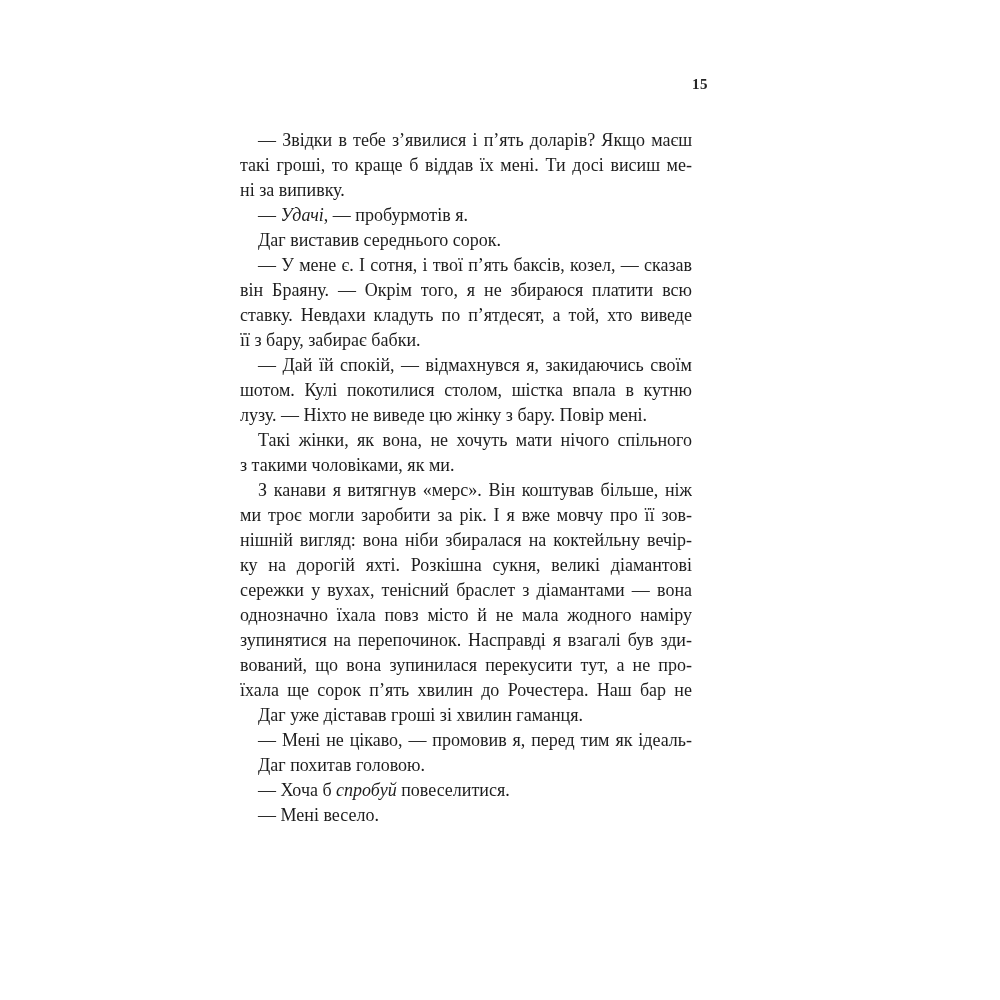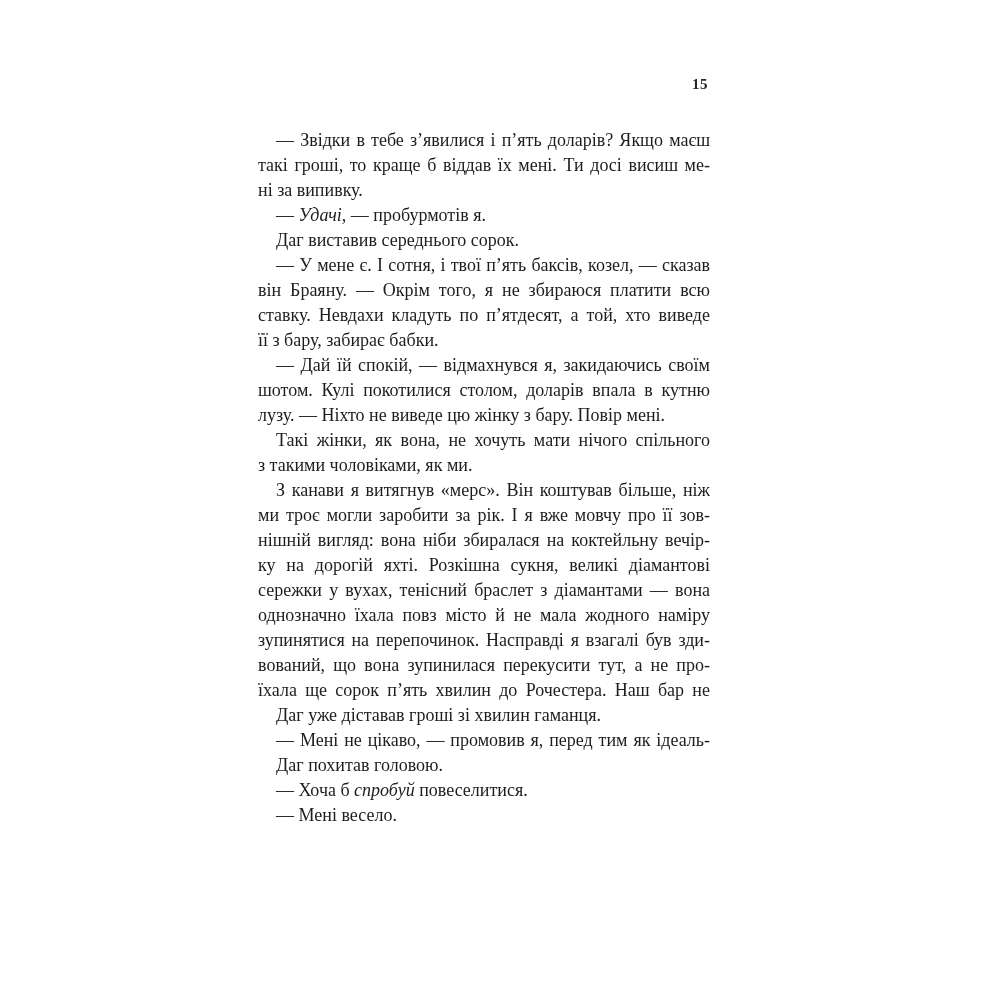--- a/index.html
+++ b/index.html
@@ -23,21 +23,21 @@
     width: 450px;
     text-align: right;
     font-size: 15px;
     font-weight: 700;
     letter-spacing: 0.5px;
     color: #252525;
   }
   .text-column {
     position: absolute;
     top: 128px;
-    left: 258px;
+    left: 240px;
     width: 452px;
     font-size: 18px;
     line-height: 25px;
   }
   .text-column p {
     margin: 0;
     padding: 0;
   }
   .line {
     display: block;
@@ -72,21 +72,21 @@
         <span class="line first">Даг виставив середнього сорок.</span>
       </p>
       <p>
         <span class="line first just">— У мене є. І сотня, і твої п’ять баксів, козел, — сказав</span>
         <span class="line just">він Браяну. — Окрім того, я не збираюся платити всю</span>
         <span class="line just">ставку. Невдахи кладуть по п’ятдесят, а той, хто виведе</span>
         <span class="line">її з бару, забирає бабки.</span>
       </p>
       <p>
         <span class="line first just">— Дай їй спокій, — відмахнувся я, закидаючись своїм</span>
-        <span class="line just">шотом. Кулі покотилися столом, доларів впала в кутню</span>
+        <span class="line just">шотом. Кулі покотилися столом, шістка впала в кутню</span>
         <span class="line">лузу. — Ніхто не виведе цю жінку з бару. Повір мені.</span>
       </p>
       <p>
         <span class="line first just">Такі жінки, як вона, не хочуть мати нічого спільного</span>
         <span class="line">з такими чоловіками, як ми.</span>
       </p>
       <p>
         <span class="line first just">З канави я витягнув «мерс». Він коштував більше, ніж</span>
         <span class="line just">ми троє могли заробити за рік. І я вже мовчу про її зов-</span>
         <span class="line just">нішній вигляд: вона ніби збиралася на коктейльну вечір-</span>

